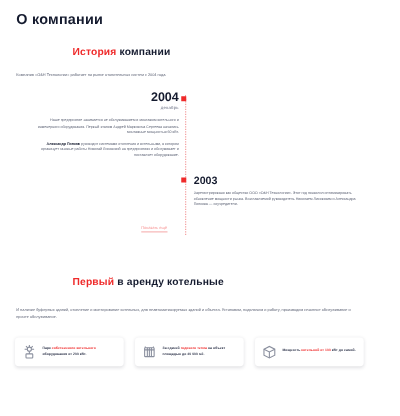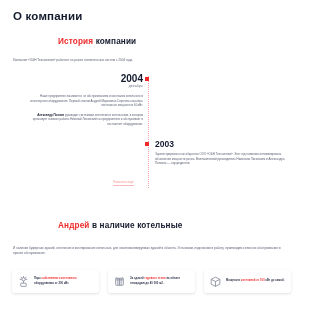--- a/index.html
+++ b/index.html
@@ -241,22 +241,22 @@
     <div class="tl-year-left">2003</div>
 
     <div class="tl-body-right" style="top:80px;">
       <p>Зарегистрировано как общество ООО «О&amp;Н Технологии». Этот год позволил оптимизировать обновление мощности рынка. Возглавляемой руководитель Николаем Лисовским и Александра Попкова — соучредители.</p>
     </div>
 
     <a class="tl-more">Показать ещё</a>
   </div>
 
   <div class="sec2-heading">
-    <span class="hl-red">Андрей</span>
-    <span class="hl-dark">в наличие котельные</span>
+    <span class="hl-red">Первый</span>
+    <span class="hl-dark">в аренду котельные</span>
   </div>
 
   <div class="sec2-lead">И наличие буферных зданий, отопление и монтирование котельных, для неавтоматизируемых зданий и объекта. Установим, подключим и работу, производим сезонное обслуживание и прочее обслуживание.</div>
 
   <div class="cards">
 
     <div class="card">
       <span class="card-icon">
         <svg width="13" height="13" viewBox="0 0 24 24" fill="none" stroke="#8a8f9e" stroke-width="1.6">
           <circle cx="12" cy="8" r="3"></circle>

